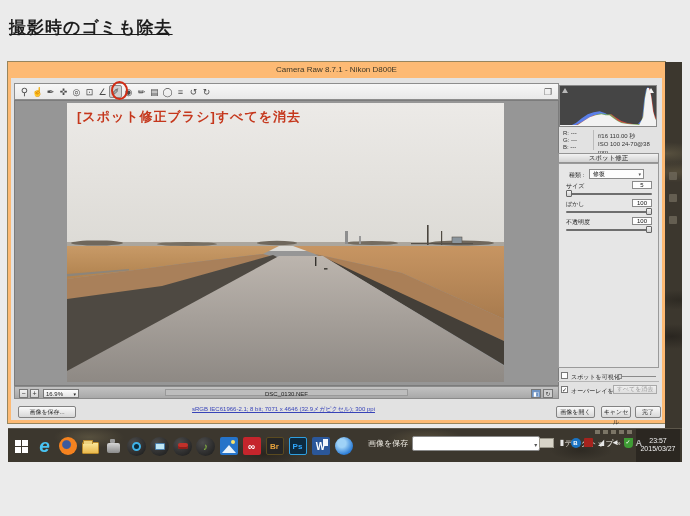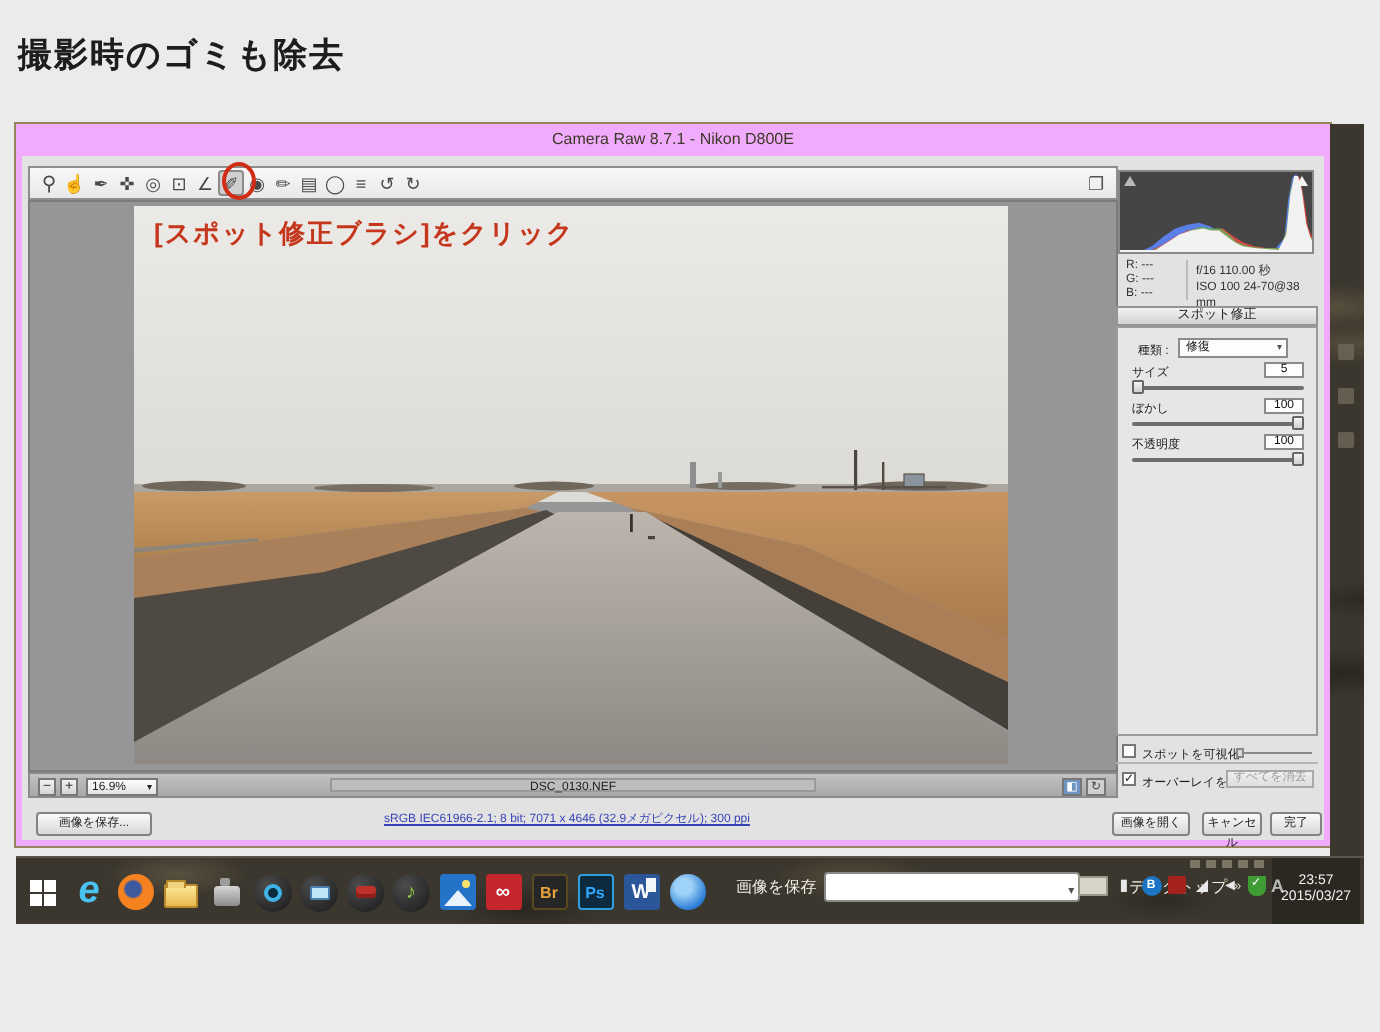--- a/index.html
+++ b/index.html
@@ -1,22 +1,22 @@
 <!DOCTYPE html>
 <html><head>
 <meta charset="utf-8">
 <style>
   * { margin:0; padding:0; box-sizing:border-box; }
   html,body { width:690px; height:516px; }
   body { position:relative; background:#ebebeb; font-family:"Liberation Sans", sans-serif; overflow:hidden; }
 
-  .page-title { position:absolute; left:9px; top:16px; font-size:17px; font-weight:600; color:#1d1d1d; letter-spacing:1px; }
-
-  
-  .acr-window { position:absolute; left:8px; top:62px; width:657px; height:361px; background:#f0abfc; box-shadow:0 0 0 1px #97855d; }
+  .page-title { position:absolute; left:9px; top:16px; font-size:17px; font-weight:600; color:#1d1d1d; letter-spacing:1px;text-decoration:underline; }
+
+  
+  .acr-window { position:absolute; left:8px; top:62px; width:657px; height:361px; background:#fdba74; box-shadow:0 0 0 1px #97855d; }
   .titlebar { height:16px; line-height:16px; text-align:center; font-size:8px; color:#3e3827; }
   .win-body { position:absolute; left:3px; top:16px; width:651px; height:342px; background:#e2e2e2; }
 
   
   .toolbar { position:absolute; left:3px; top:5px; width:545px; height:17px; background:linear-gradient(#f7f7f7,#e9e9e9); border:1px solid #8d8d8d; display:flex; align-items:center; padding-left:3px; }
   .tool { width:13px; height:13px; display:flex; align-items:center; justify-content:center; font-size:9px; color:#4a4a4a; }
   .tool.active { background:#cfcfcf; border:1px solid #8a8a8a; border-radius:2px; }
   .tool-zoomglyph { font-size:10px; }
   .fullscreen-btn { position:absolute; right:4px; top:2px; width:12px; height:12px; font-size:9px; color:#555; text-align:center; line-height:12px; }
   .red-circle { position:absolute; left:96px; top:-3px; width:17px; height:19px; border:2px solid #d12d15; border-radius:50%; }
@@ -196,21 +196,21 @@
         <polygon points="0,196 95,183 206,152 214,156 30,279 0,279" fill="#4e4942"></polygon>
         <polygon points="252,152 437,238 437,262 262,157" fill="#443f38"></polygon>
         <polygon points="212,153 256,153 437,263 437,279 0,279 0,268" fill="url(#water)"></polygon>
         <rect x="248" y="154" width="1.4" height="9" fill="#35322e"></rect>
         <rect x="257" y="165" width="3.5" height="1.6" fill="#45423c"></rect>
         <rect x="360" y="122" width="1.6" height="20" fill="#4a453e"></rect>
         <rect x="374" y="128" width="1.2" height="14" fill="#514b42"></rect>
         <rect x="385" y="134" width="10" height="7" fill="#8a949c" stroke="#5a544c" stroke-width="0.6"></rect>
         <rect x="344" y="140" width="62" height="1.2" fill="#57514a"></rect>
       </svg>
-      <div class="annotation">[スポット修正ブラシ]をクリック</div>
+      <div class="annotation">[スポット修正ブラシ]すべてを消去</div>
     </div>
 
     <div class="statusbar">
       <span class="zoom-btn zoom-minus">−</span>
       <span class="zoom-btn zoom-plus">+</span>
       <span class="zoom-select"><span class="arrow">▾</span><span>16.9%</span></span>
       <div class="file-strip">DSC_0130.NEF</div>
       <div class="preview-modes">
         <span class="pm-box blue">◧</span>
         <span class="pm-box">↻</span>

